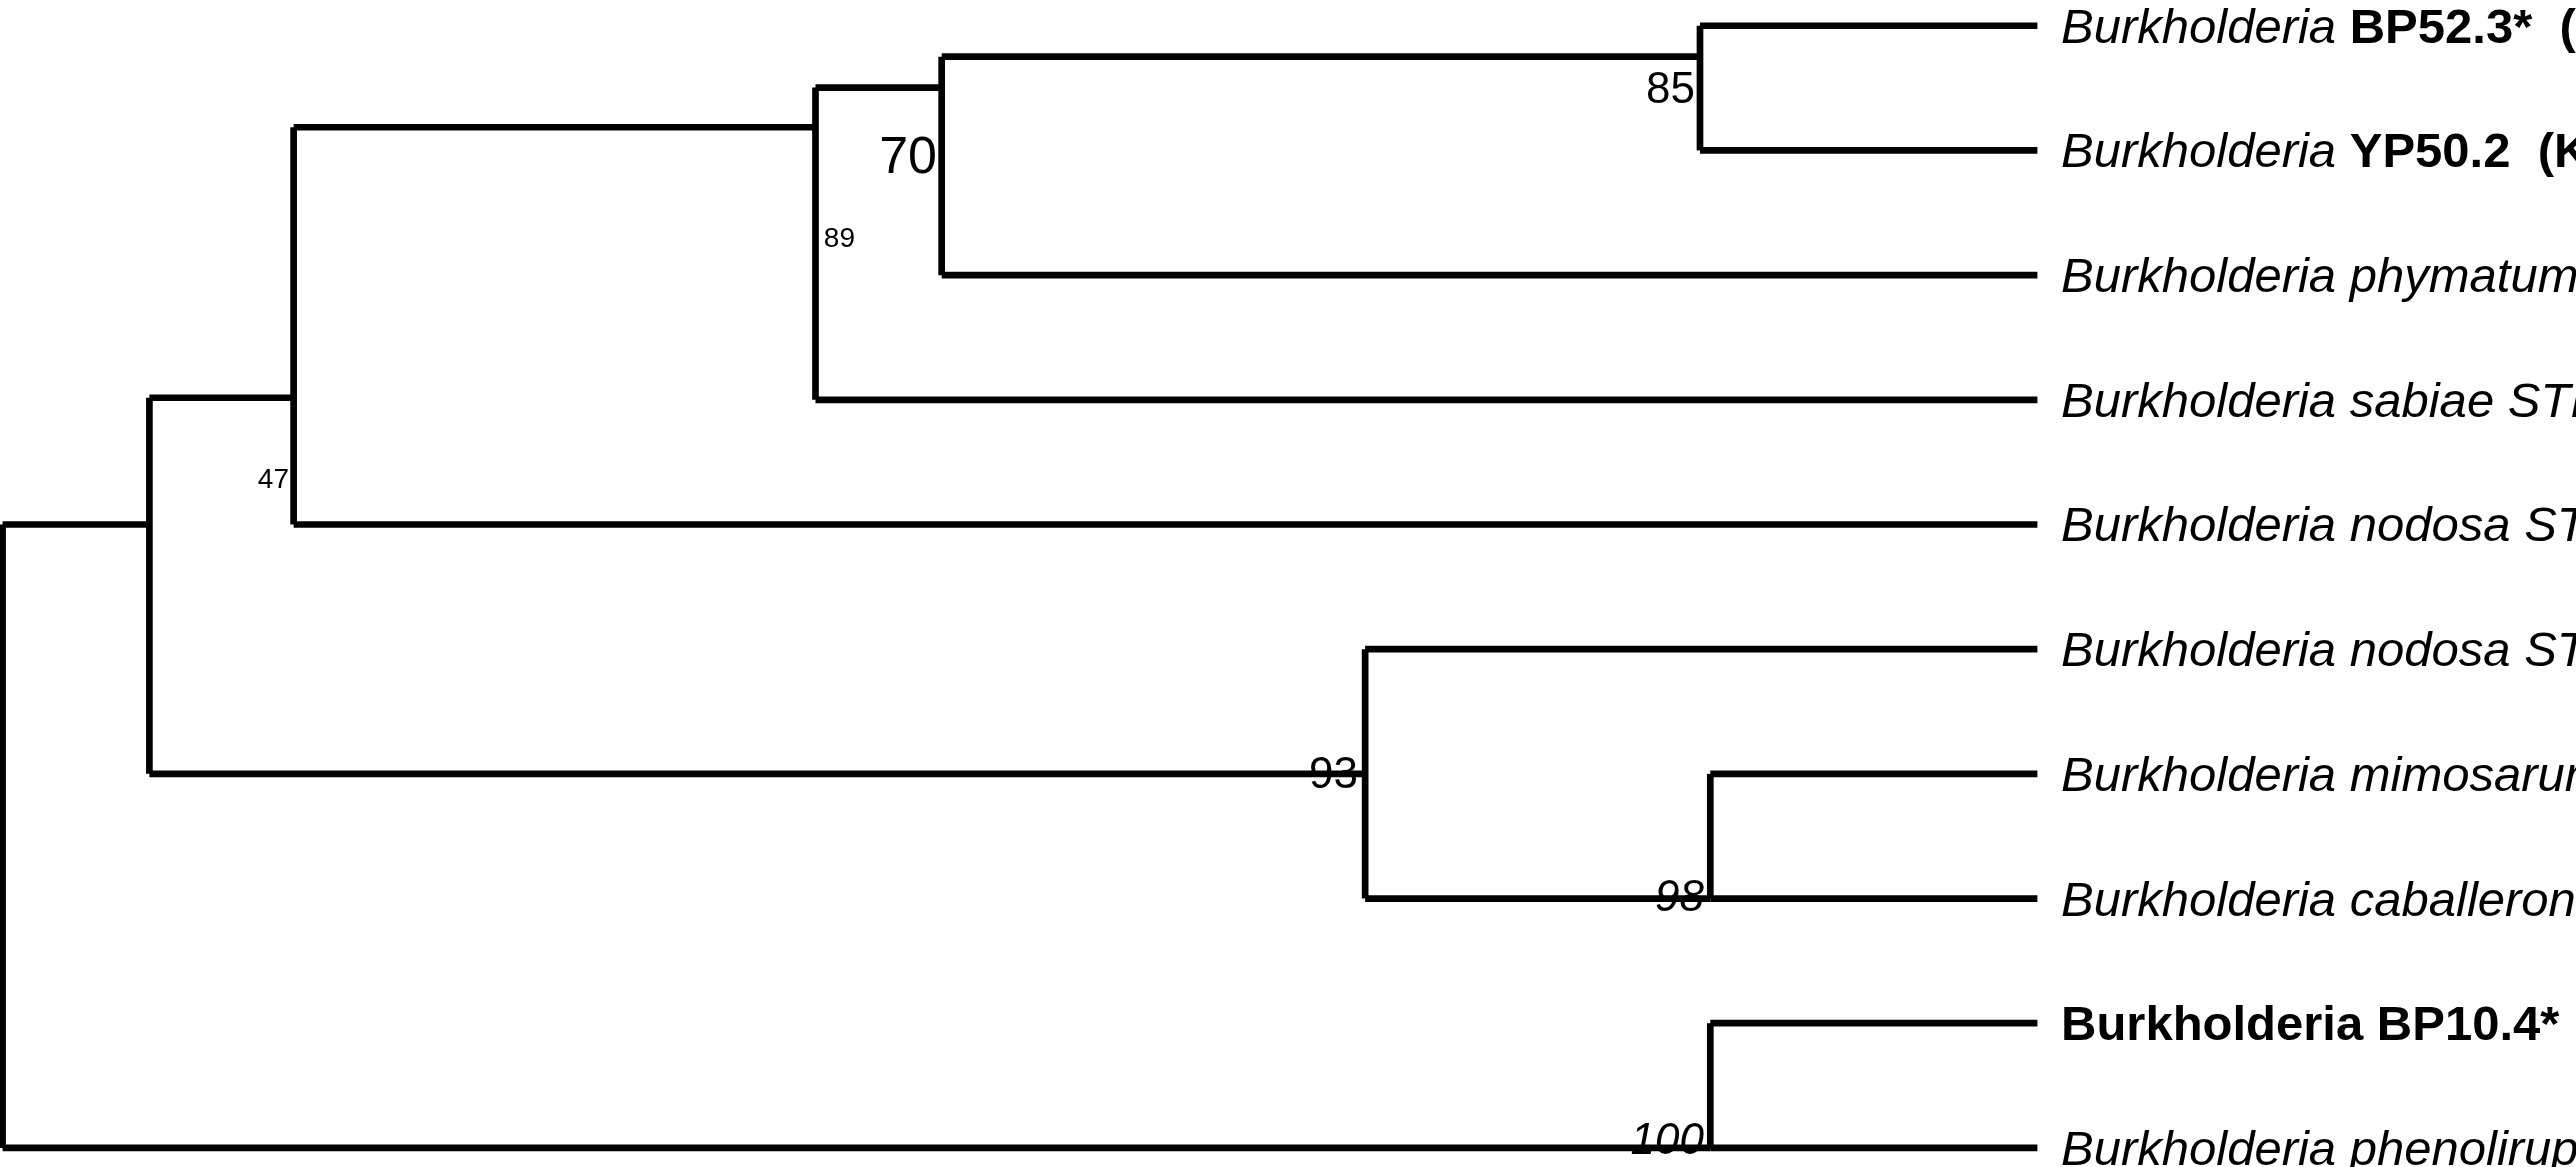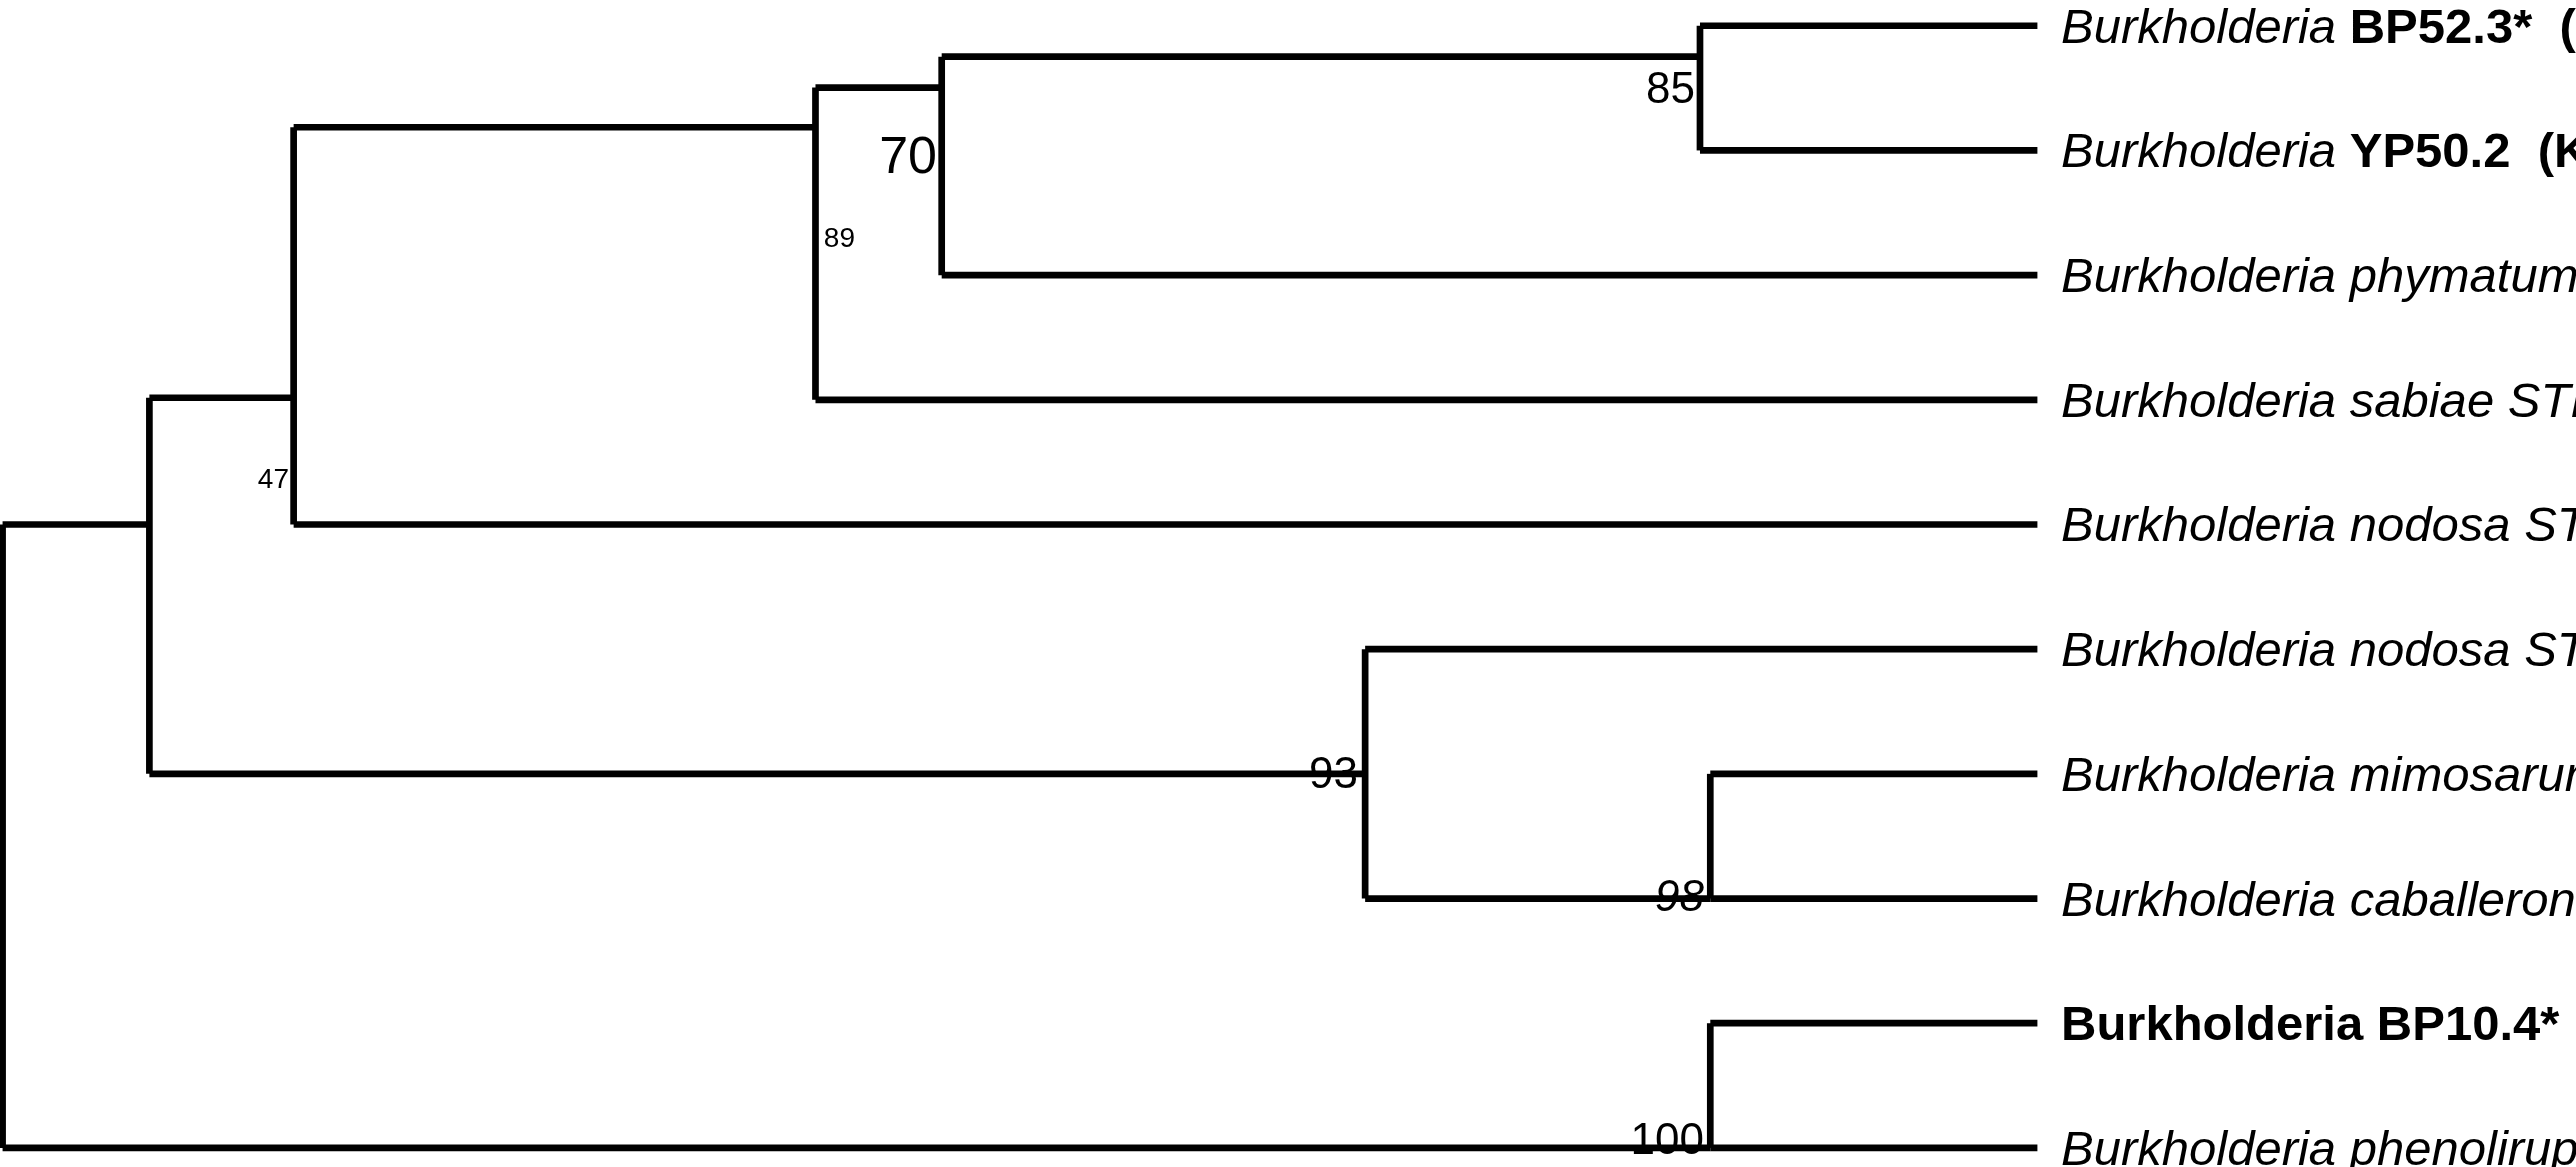--- a/index.html
+++ b/index.html
@@ -51,21 +51,21 @@
       </g>
   </svg>
 
   <div id="boots">
       <div class="boot" style="left: 1695px; top: 88px; font-size: 44px; text-align: center;">85</div>
       <div class="boot" style="left: 937px; top: 155px; font-size: 52px;">70</div>
       <div class="boot" style="left: 810px; top: 238px; font-size: 28px; margin-left: 45px;">89</div>
       <div class="boot" style="left: 289px; top: 479px; font-size: 28px;">47</div>
       <div class="boot" style="left: 1358px; top: 773px; font-size: 44px;">93</div>
       <div class="boot" style="left: 1704px; top: 896px; font-size: 44px; font-style: italic;">98</div>
-      <div class="boot" style="left: 1704px; top: 1139px; font-size: 44px;">100</div>
+      <div class="boot" style="left: 1704px; top: 1139px; font-size: 44px; font-style: italic;">100</div>
     </div>
   <div id="labels">
       <div class="tiplabel" style="left: 2061px; top: 26px; font-size: 49px;"><span class="it">Burkholderia</span> <span class="up">BP52.3*</span>&nbsp;&nbsp;<span class="up">(KY574502)</span></div>
       <div class="tiplabel" style="left: 2061px; top: 150px; font-size: 49px;"><span class="it">Burkholderia</span> <span class="up">YP50.2</span>&nbsp;&nbsp;<span class="up">(KY574503)</span></div>
       <div class="tiplabel" style="left: 2061px; top: 275px; font-size: 49px;"><span class="it">Burkholderia</span> <span class="it">phymatum</span>  </div>
       <div class="tiplabel" style="left: 2061px; top: 400px; font-size: 49px;"><span class="it">Burkholderia</span> <span class="it">sabiae</span> <span class="it">STM7315</span> </div>
       <div class="tiplabel" style="left: 2061px; top: 524px; font-size: 49px;"><span class="it">Burkholderia</span> <span class="it">nodosa</span> <span class="it">STM3649</span> </div>
       <div class="tiplabel" style="left: 2061px; top: 649px; font-size: 49px;"><span class="it">Burkholderia</span> <span class="it">nodosa</span> <span class="it">STM7353</span> </div>
       <div class="tiplabel" style="left: 2061px; top: 774px; font-size: 49px;"><span class="it">Burkholderia</span> <span class="it">mimosarum</span>  </div>
       <div class="tiplabel" style="left: 2061px; top: 899px; font-size: 49px;"><span class="it">Burkholderia</span> <span class="it">caballeronis</span> &nbsp;&nbsp;</div>

